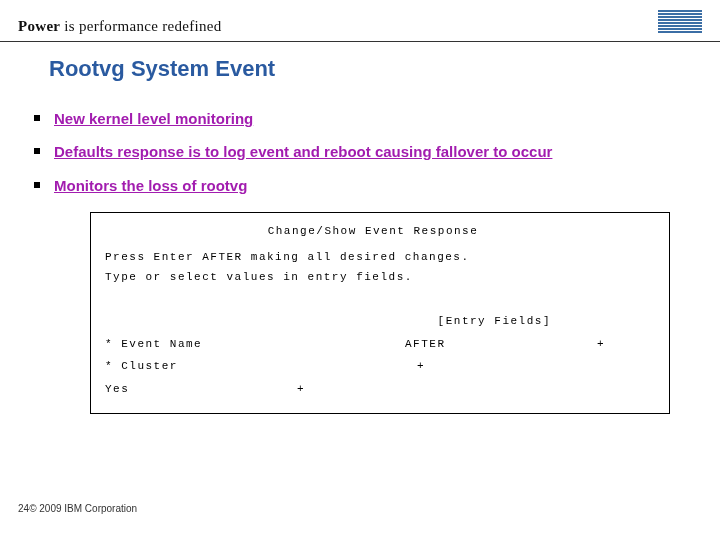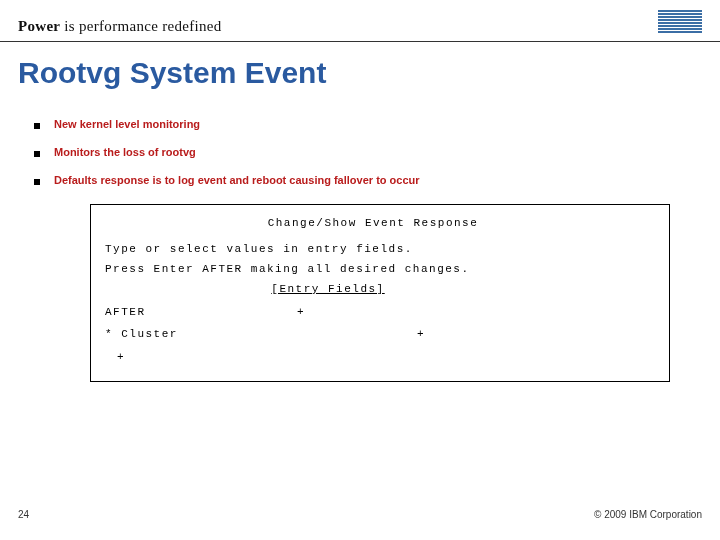--- a/index.html
+++ b/index.html
@@ -31,37 +31,39 @@
     flex-direction: column;
     gap: 1px;
     padding-bottom: 2px;
   }
   .ibm-logo .bar {
     height: 2px;
     background: #3b6ea5;
     width: 44px;
   }
   .slide-title {
-    font-size: 30px;
+    font-size: 22px;
     font-weight: 700;
     color: #2a5aa0;
     padding: 14px 18px 8px 18px;
+    margin-left: 31px;
   }
   ul.bullets {
     list-style: none;
     padding: 6px 22px 0 40px;
   }
   ul.bullets li {
     position: relative;
-    font-size: 11px;
+    font-size: 15px;
     font-weight: 700;
-    color: #b91c1c;
+    color: #a21caf;
     line-height: 1.35;
     margin: 13px 0;
     padding-left: 14px;
+    text-decoration: underline;
   }
   ul.bullets li::before {
     content: "";
     position: absolute;
     left: -6px;
     top: 6px;
     width: 6px;
     height: 6px;
     background: #000;
   }
@@ -75,40 +77,38 @@
     line-height: 1.5;
   }
   .panel .panel-title {
     text-align: center;
     margin-bottom: 10px;
   }
   .panel .intro {
     margin-bottom: 3px;
   }
   .panel .entry-header {
-    text-align: center;
+    text-align: right;
     padding-right: 90px;
-    margin-top: 4px;
+    margin-top: 28px;
     margin-bottom: 6px;
-    text-decoration: underline;
   }
   .panel .row {
     display: flex;
     margin: 6px 0;
   }
   .panel .row .label { flex: 0 0 300px; }
   .panel .row .value { flex: 0 0 180px; }
   .panel .row .plus { flex: 0 0 20px; text-align: right; }
   .footer {
     position: absolute;
-    bottom: 20px;
+    bottom: 26px;
     left: 0;
     width: 100%;
     display: flex;
-    justify-content: space-between;
     padding: 0 18px;
     font-size: 10px;
     color: #333;
   }
 </style>
 </head>
 <body>
 
 <div class="header">
   <div class="tagline">
@@ -123,39 +123,41 @@
       <div class="bar"></div>
       <div class="bar"></div>
       <div class="bar"></div>
   </div>
 </div>
 
 <div class="slide-title">Rootvg System Event</div>
 
 <ul class="bullets">
   <li>New kernel level monitoring</li>
+  <li>Defaults response is to log event and reboot causing fallover to occur</li>
   <li>Monitors the loss of rootvg</li>
-  <li>Defaults response is to log event and reboot causing fallover to occur</li>
 </ul>
 
 <div class="panel">
   <div class="panel-title">Change/Show Event Response</div>
+  <div class="intro">Press Enter AFTER making all desired changes.</div>
   <div class="intro">Type or select values in entry fields.</div>
-  <div class="intro">Press Enter AFTER making all desired changes.</div>
   <div class="entry-header">[Entry Fields]</div>
 
   <div class="row">
+    <div class="label">* Event Name</div>
     <div class="value">AFTER</div>
     <div class="plus">+</div>
   </div>
   <div class="row">
     <div class="label">* Cluster</div>
     <div class="plus">+</div>
   </div>
   <div class="row">
+    <div class="value">Yes</div>
     <div class="plus">+</div>
   </div>
 </div>
 
 <div class="footer">
   <span>24</span>
   <span>© 2009 IBM Corporation</span>
 </div>
 
 </body></html>

